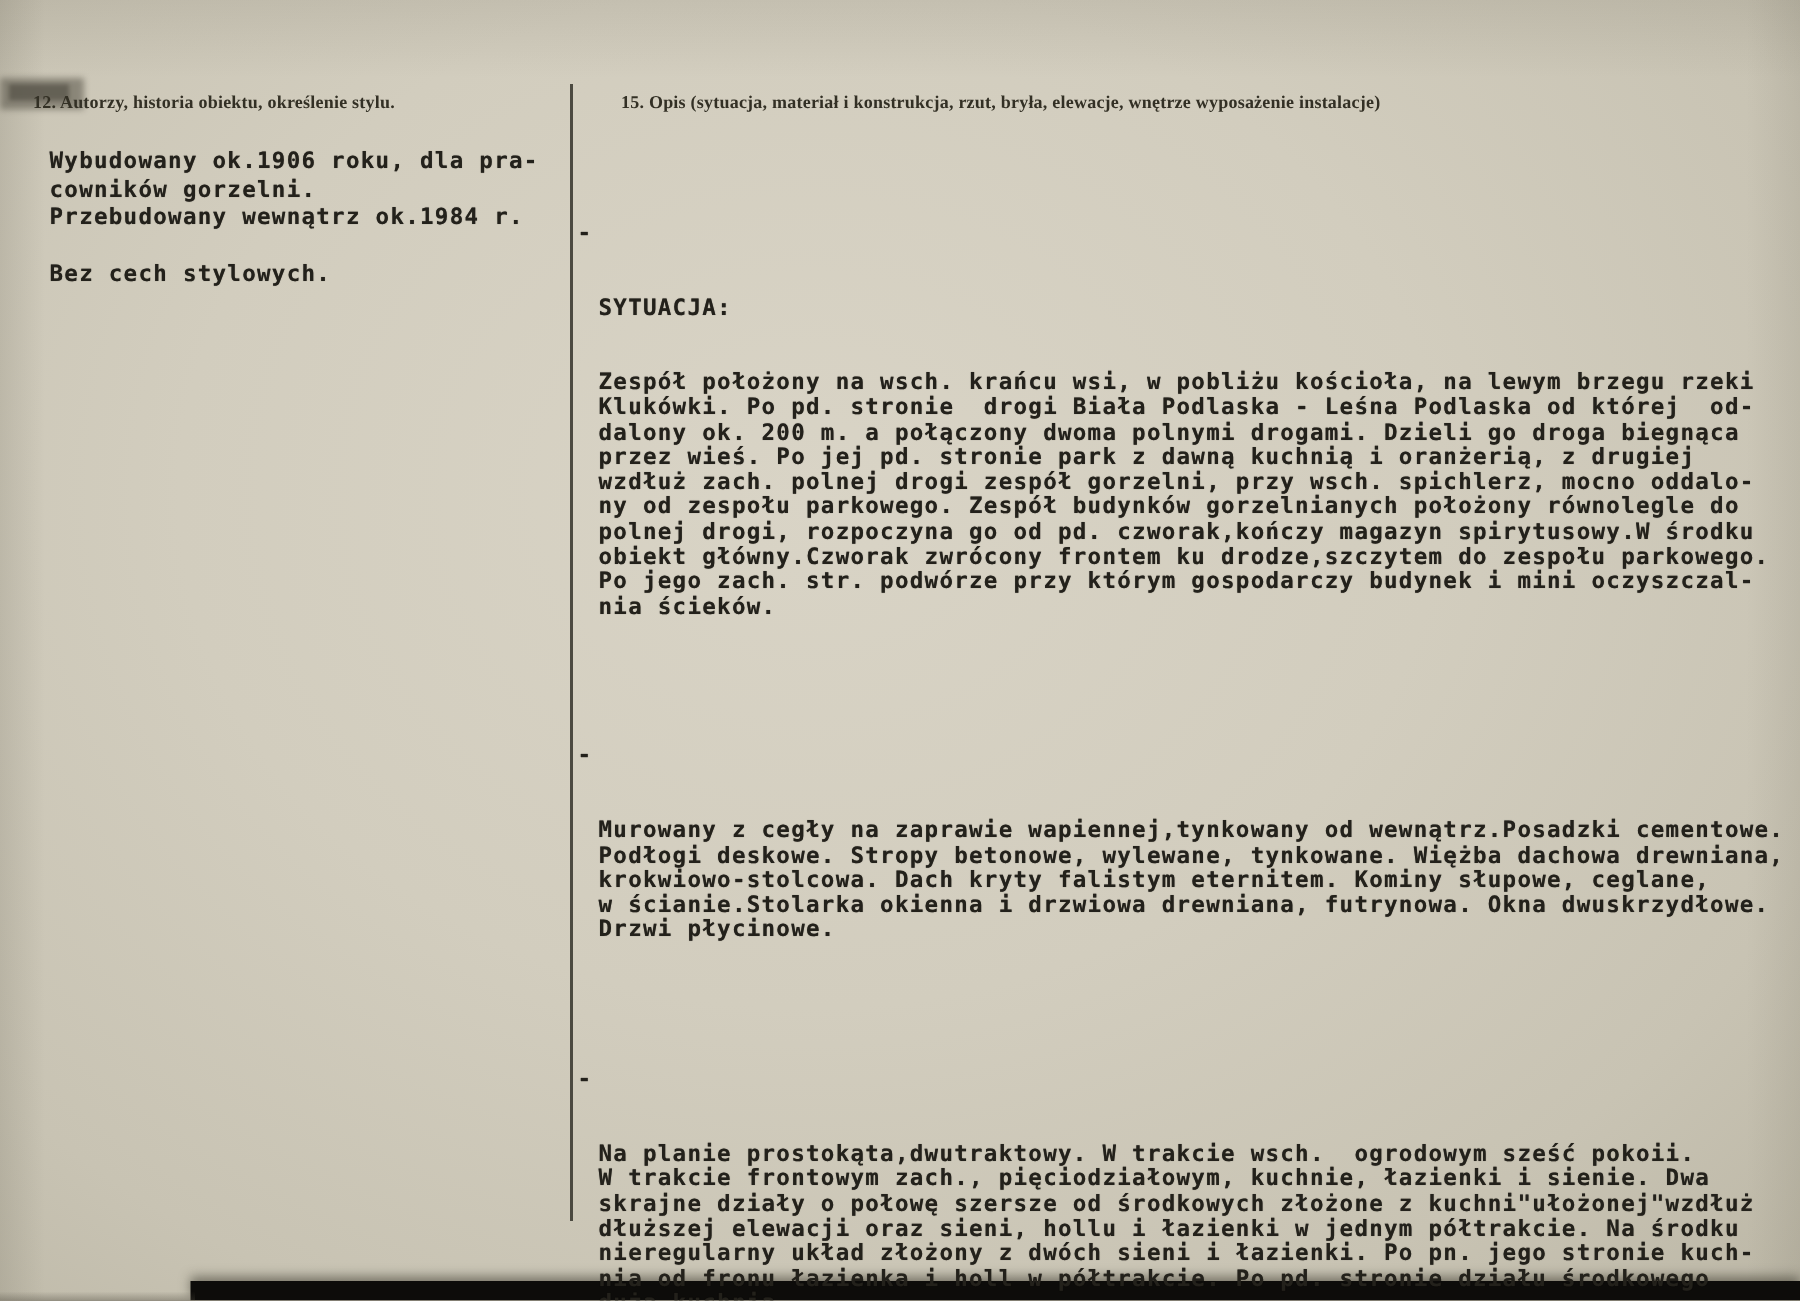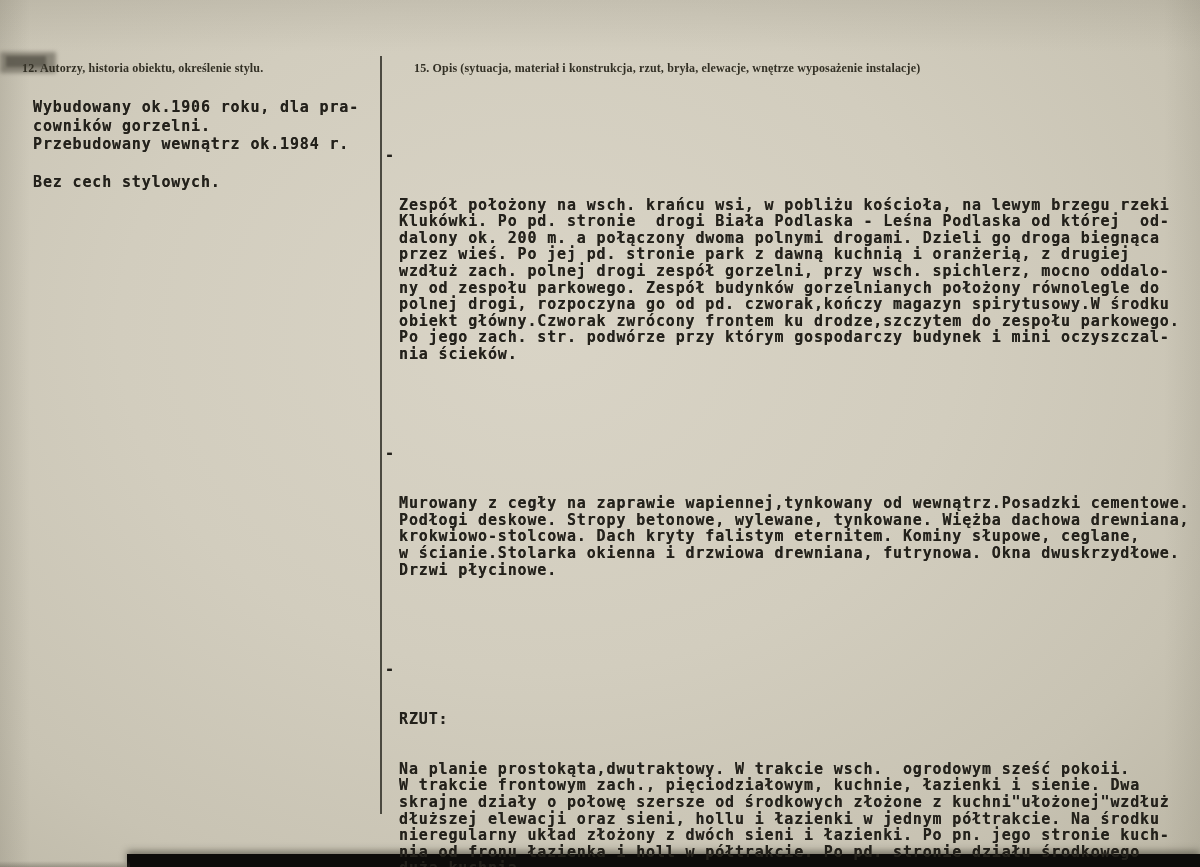--- a/index.html
+++ b/index.html
@@ -83,20 +83,21 @@
   <div class="left-col type">Wybudowany ok.1906 roku, dla pra-
 cowników gorzelni.
 Przebudowany wewnątrz ok.1984 r.
 
 Bez cech stylowych.</div>
 
   <div class="right-col type">
 
     <div class="section">
       <span class="marker">-</span>
+      <span class="sec-title">SYTUACJA:</span>
       <span class="sec-body">Zespół położony na wsch. krańcu wsi, w pobliżu kościoła, na lewym brzegu rzeki
 Klukówki. Po pd. stronie  drogi Biała Podlaska - Leśna Podlaska od której  od-
 dalony ok. 200 m. a połączony dwoma polnymi drogami. Dzieli go droga biegnąca
 przez wieś. Po jej pd. stronie park z dawną kuchnią i oranżerią, z drugiej
 wzdłuż zach. polnej drogi zespół gorzelni, przy wsch. spichlerz, mocno oddalo-
 ny od zespołu parkowego. Zespół budynków gorzelnianych położony równolegle do
 polnej drogi, rozpoczyna go od pd. czworak,kończy magazyn spirytusowy.W środku
 obiekt główny.Czworak zwrócony frontem ku drodze,szczytem do zespołu parkowego.
 Po jego zach. str. podwórze przy którym gospodarczy budynek i mini oczyszczal-
 nia ścieków.</span>
@@ -106,21 +107,20 @@
       <span class="marker">-</span>
       <span class="sec-body">Murowany z cegły na zaprawie wapiennej,tynkowany od wewnątrz.Posadzki cementowe.
 Podłogi deskowe. Stropy betonowe, wylewane, tynkowane. Więżba dachowa drewniana,
 krokwiowo-stolcowa. Dach kryty falistym eternitem. Kominy słupowe, ceglane,
 w ścianie.Stolarka okienna i drzwiowa drewniana, futrynowa. Okna dwuskrzydłowe.
 Drzwi płycinowe.</span>
     </div>
 
     <div class="section">
       <span class="marker">-</span>
-      <span class="sec-title">RZUT:</span>
       <span class="sec-body">Na planie prostokąta,dwutraktowy. W trakcie wsch.  ogrodowym sześć pokoii.
 W trakcie frontowym zach., pięciodziałowym, kuchnie, łazienki i sienie. Dwa
 skrajne działy o połowę szersze od środkowych złożone z kuchni"ułożonej"wzdłuż
 dłuższej elewacji oraz sieni, hollu i łazienki w jednym półtrakcie. Na środku
 nieregularny układ złożony z dwóch sieni i łazienki. Po pn. jego stronie kuch-
 nia od fronu łazienka i holl w półtrakcie. Po pd. stronie działu środkowego
 duża kuchnia.</span>
     </div>
 
     

